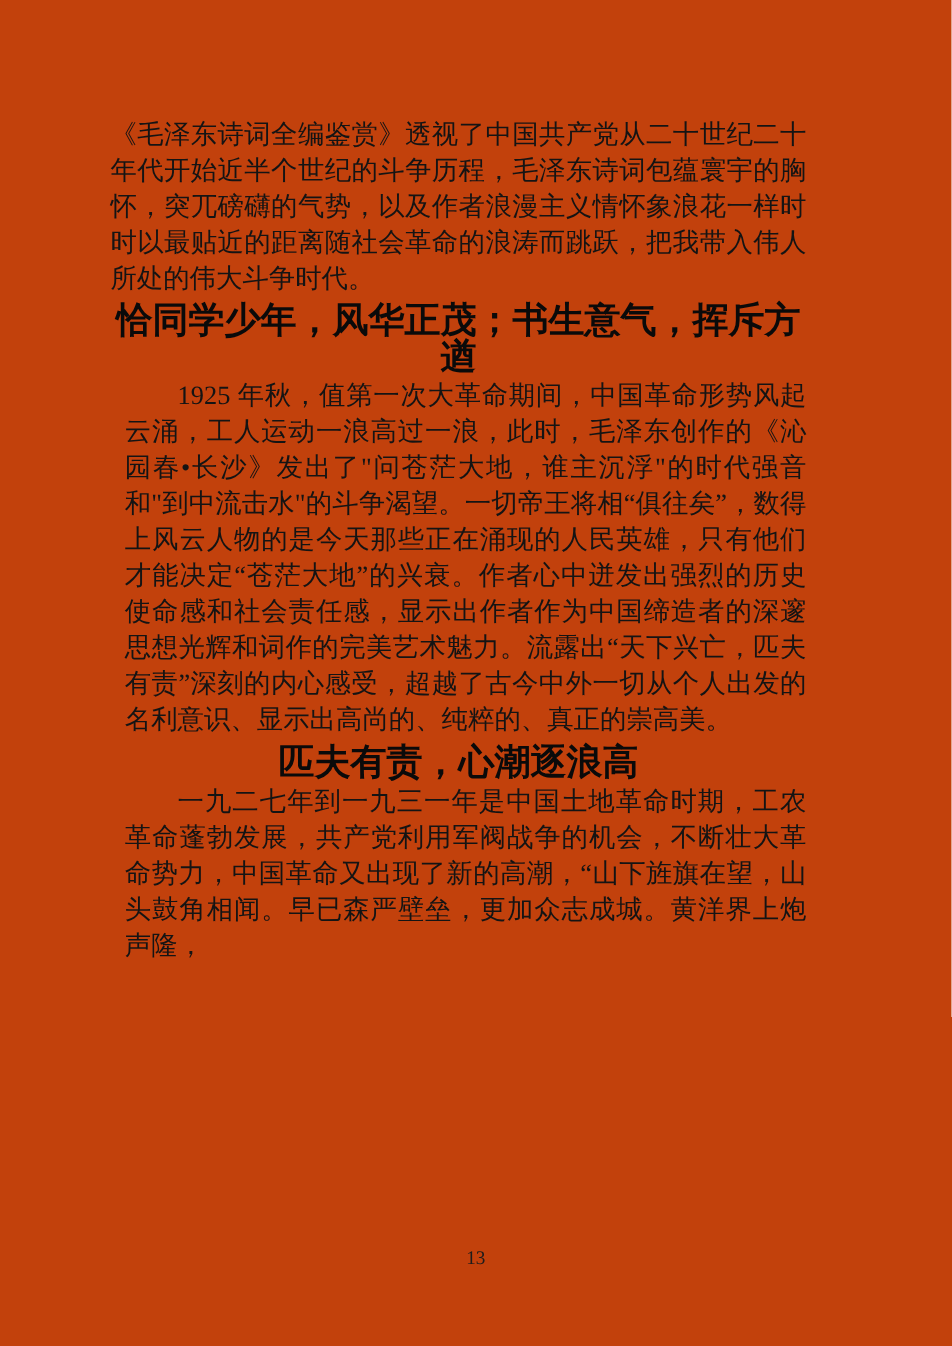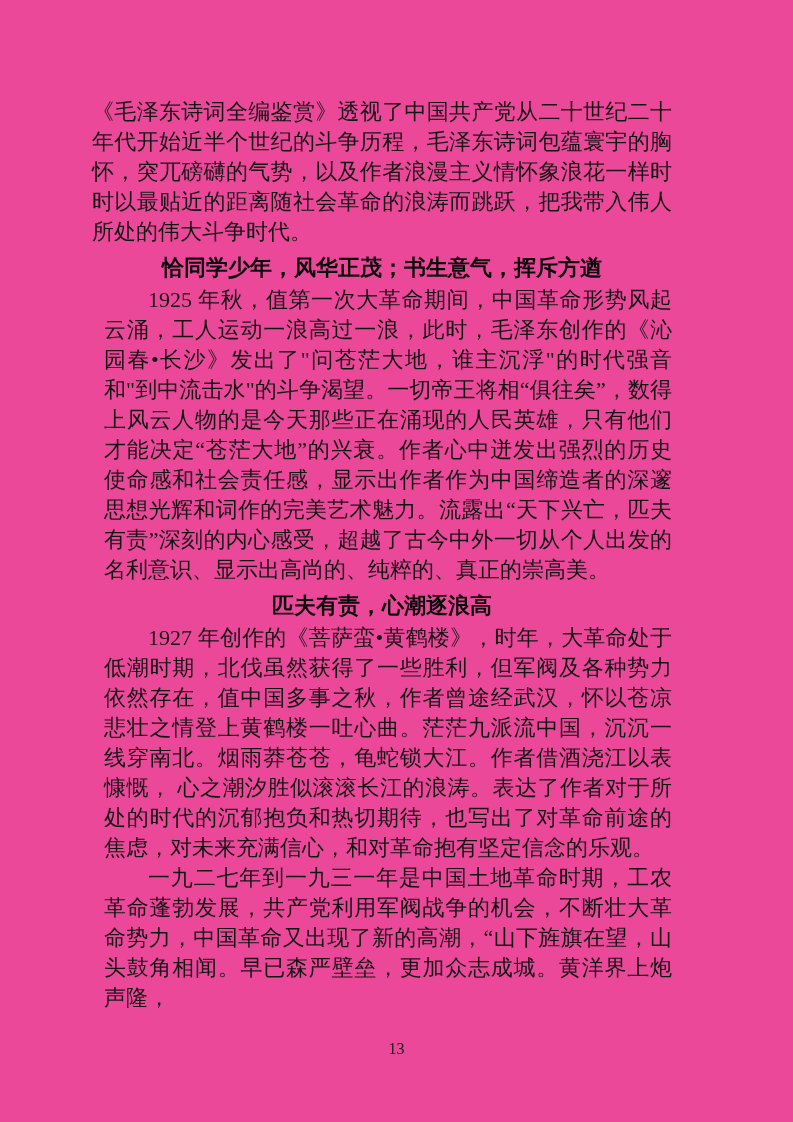--- a/index.html
+++ b/index.html
@@ -4,21 +4,21 @@
 <style>
   html, body {
     margin: 0;
     padding: 0;
     background: #ffffff;
   }
   .page {
     position: relative;
     width: 793px;
     height: 1122px;
-    background: #ec4899;
+    background: #c2410c;
     overflow: hidden;
     font-family: "Liberation Serif", serif;
   }
   .content {
     position: absolute;
     left: 92px;
     top: 97px;
     width: 580px;
     color: #141414;
     font-size: 22px;
@@ -29,21 +29,21 @@
   .para {
     margin: 0;
     text-align: justify;
   }
   .para.indent {
     text-indent: 2em;
     margin-left: 12px;
   }
   .heading {
     margin: 6px 0 2px 0;
-    font-size: 22px;
+    font-size: 30px;
     line-height: 30px;
     font-weight: 700;
     text-align: center;
     color: #0a0a0a;
   }
   .page-number {
     position: absolute;
     top: 1040px;
     left: 0;
     width: 793px;
@@ -56,17 +56,16 @@
 </style>
 </head>
 <body>
 
 <div class="page">
   <div class="content">
     <p class="para">《毛泽东诗词全编鉴赏》透视了中国共产党从二十世纪二十年代开始近半个世纪的斗争历程，毛泽东诗词包蕴寰宇的胸怀，突兀磅礴的气势，以及作者浪漫主义情怀象浪花一样时时以最贴近的距离随社会革命的浪涛而跳跃，把我带入伟人所处的伟大斗争时代。</p>
     <div class="heading">恰同学少年，风华正茂；书生意气，挥斥方遒</div>
     <p class="para indent">1925 年秋，值第一次大革命期间，中国革命形势风起云涌，工人运动一浪高过一浪，此时，毛泽东创作的《沁园春•长沙》发出了"问苍茫大地，谁主沉浮"的时代强音和"到中流击水"的斗争渴望。一切帝王将相“俱往矣”，数得上风云人物的是今天那些正在涌现的人民英雄，只有他们才能决定“苍茫大地”的兴衰。作者心中迸发出强烈的历史使命感和社会责任感，显示出作者作为中国缔造者的深邃思想光辉和词作的完美艺术魅力。流露出“天下兴亡，匹夫有责”深刻的内心感受，超越了古今中外一切从个人出发的名利意识、显示出高尚的、纯粹的、真正的崇高美。</p>
     <div class="heading">匹夫有责，心潮逐浪高</div>
-    <p class="para indent">1927 年创作的《菩萨蛮•黄鹤楼》，时年，大革命处于低潮时期，北伐虽然获得了一些胜利，但军阀及各种势力依然存在，值中国多事之秋，作者曾途经武汉，怀以苍凉悲壮之情登上黄鹤楼一吐心曲。茫茫九派流中国，沉沉一线穿南北。烟雨莽苍苍，龟蛇锁大江。作者借酒浇江以表慷慨， 心之潮汐胜似滚滚长江的浪涛。表达了作者对于所处的时代的沉郁抱负和热切期待，也写出了对革命前途的焦虑，对未来充满信心，和对革命抱有坚定信念的乐观。</p>
     <p class="para indent">一九二七年到一九三一年是中国土地革命时期，工农革命蓬勃发展，共产党利用军阀战争的机会，不断壮大革命势力，中国革命又出现了新的高潮，“山下旌旗在望，山头鼓角相闻。早已森严壁垒，更加众志成城。黄洋界上炮声隆，</p>
   </div>
   <div class="page-number">13</div>
 </div>
 
 </body></html>

